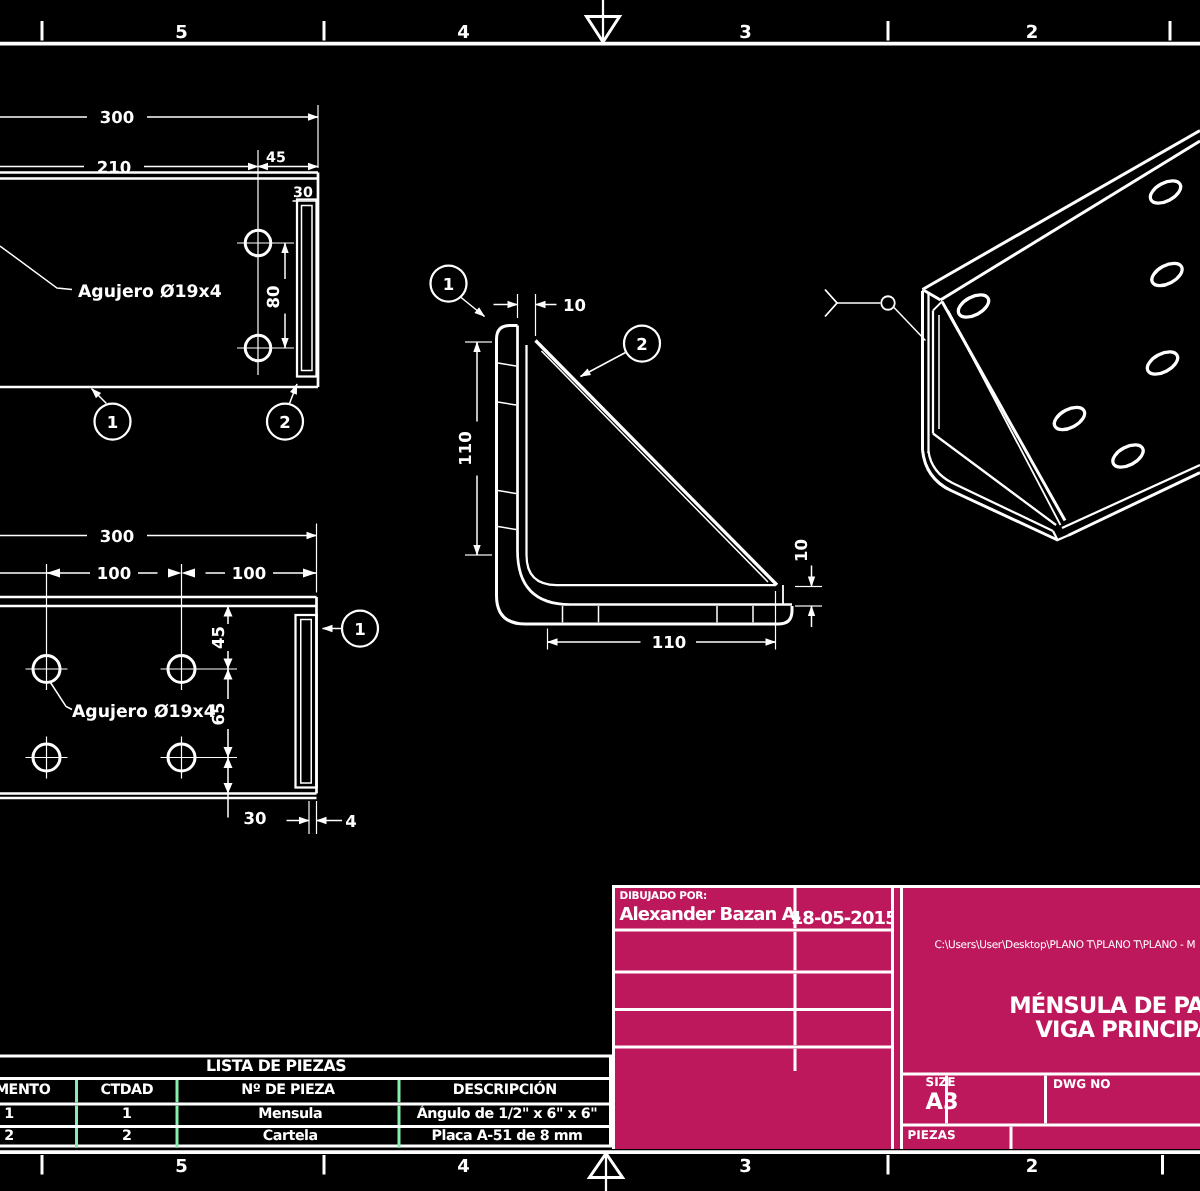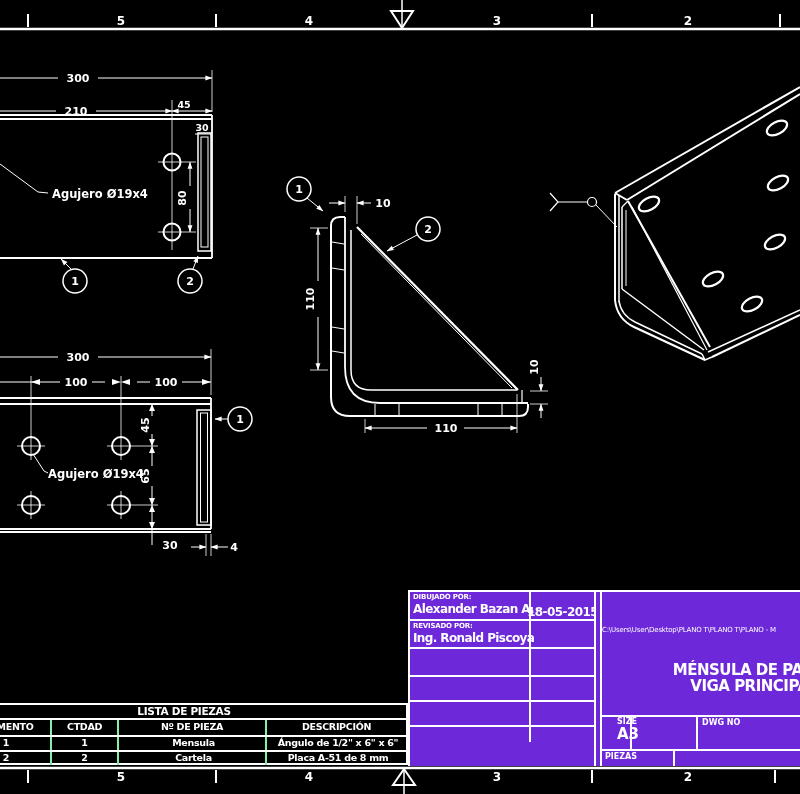--- a/index.html
+++ b/index.html
@@ -7,29 +7,29 @@
        font-family:"DejaVu Sans",sans-serif;color:#fff;}
   svg{position:absolute;left:0;top:0;}
   svg text{fill:#fff;font-family:"DejaVu Sans",sans-serif;font-weight:bold;}
   .dim{font-size:11px;text-anchor:middle;}
   .dim-s{font-size:9.5px;text-anchor:middle;}
   .balloon-t{font-size:11px;text-anchor:middle;}
   .note{font-size:11.5px;}
   .zone{font-size:12px;text-anchor:middle;}
   
   .tb{position:absolute;left:408px;top:590px;width:392px;height:176px;
-      border-top:2px solid #fff;border-left:2px solid #fff;box-sizing:border-box;background:#6d28d9;}
+      border-top:2px solid #fff;border-left:2px solid #fff;box-sizing:border-box;background:#be185d;}
   .tb-left{position:absolute;left:0;top:0;width:184px;height:174px;border-right:2px solid #fff;box-sizing:content-box;}
   .tb-row{position:relative;border-bottom:2px solid #fff;box-sizing:border-box;padding:1px 0 0 3px;overflow:hidden;}
   .tb-datecol{position:absolute;top:0;right:0;width:65px;height:100%;border-left:2px solid #fff;
               box-sizing:border-box;display:flex;align-items:flex-end;justify-content:center;}
   .lbl{font-size:7px;line-height:9px;font-weight:bold;letter-spacing:-0.2px;}
   .val{font-size:12px;line-height:14px;font-weight:bold;letter-spacing:-0.6px;white-space:nowrap;}
   .tb-right{position:absolute;left:190px;top:0;width:202px;height:174px;border-left:2px solid #fff;box-sizing:border-box;}
-  .path-text{position:absolute;left:0;top:34px;font-size:7px;white-space:nowrap;letter-spacing:-0.2px;}
+  .path-text{position:absolute;left:21px;top:34px;font-size:7px;white-space:nowrap;letter-spacing:-0.2px;}
   .dwg-title{position:absolute;left:27px;top:70px;width:250px;text-align:center;
              font-size:15px;font-weight:bold;line-height:16px;letter-spacing:-0.5px;white-space:nowrap;}
   .tb-grid{position:absolute;left:0;top:123px;width:202px;height:51px;border-top:2px solid #fff;box-sizing:border-box;}
   .size-cell{position:absolute;left:0;top:0;width:30px;height:32px;border-right:2px solid #fff;box-sizing:border-box;padding-left:15px;}
   .blank-cell{position:absolute;left:30px;top:0;width:66px;height:32px;border-right:2px solid #fff;box-sizing:border-box;}
   .dwg-cell{position:absolute;left:96px;top:0;height:32px;right:0;padding:1px 0 0 4px;}
   .scale-row{position:absolute;left:0;top:32px;right:0;height:17px;border-top:2px solid #fff;box-sizing:border-box;}
   .scale-cell{position:absolute;left:0;top:0;width:73px;height:100%;border-right:2px solid #fff;box-sizing:border-box;padding:1px 0 0 3px;}
   .sz-lbl{font-size:8px;font-weight:bold;line-height:9px;}
   .sz-val{font-size:15px;font-weight:bold;line-height:17px;}
@@ -268,25 +268,20 @@
 <div class="tb">
   <div class="tb-left">
     <div class="tb-row" style="height:29px;">
       <div class="lbl">DIBUJADO POR:</div>
       <div class="val">Alexander Bazan A.</div>
       <div class="tb-datecol">
           <span class="val">18-05-2015</span>
         </div>
     </div>
     <div class="tb-row" style="height:28px;">
-      <div class="lbl">REVISADO POR:</div>
-      <div class="val">Ing. Ronald Piscoya</div>
-      <div class="tb-datecol"></div>
-    </div>
-    <div class="tb-row" style="height:28px;">
         <div class="tb-datecol"></div>
       </div>
     <div class="tb-row" style="height:25px;">
         <div class="tb-datecol"></div>
       </div>
     <div class="tb-row" style="height:25px;">
         <div class="tb-datecol"></div>
       </div>
     <div class="tb-row" style="height:15px;border-bottom:none;">
         <div class="tb-datecol"></div>

